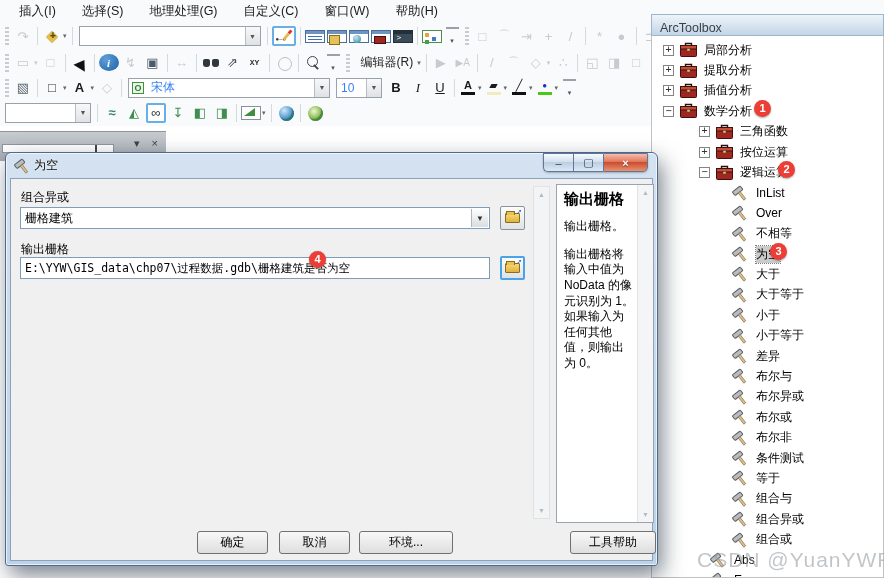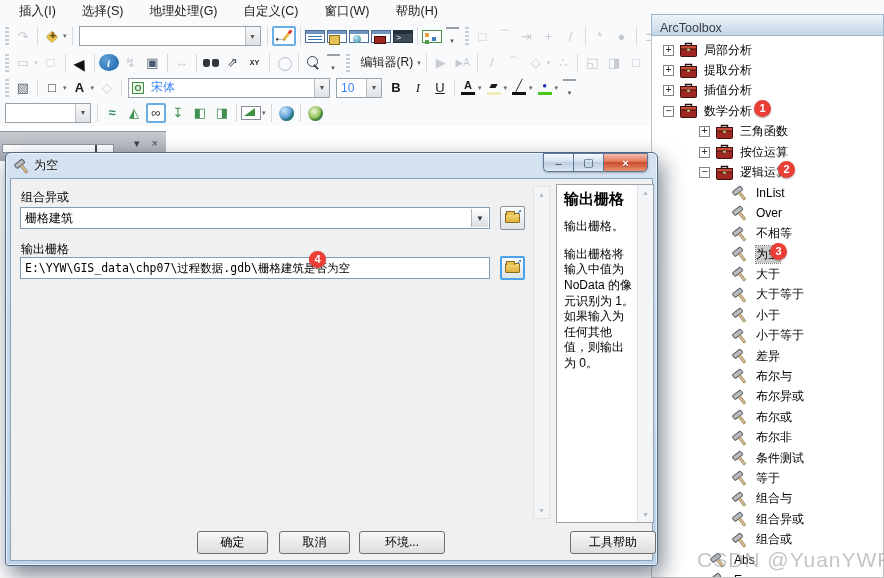--- a/index.html
+++ b/index.html
@@ -591,17 +591,17 @@
           <div class="hp-p">输出栅格将输入中值为 NoData 的像元识别为 1。如果输入为任何其他值，则输出为 0。</div>
         </div>
         <div class="hp-scroll">
           <div class="sarr">▲</div>
           <div class="sarr b">▼</div>
         </div>
       </div>
 
       <div class="dbtn" style="left:186px;top:352px;width:71px">确定</div>
       <div class="dbtn" style="left:268px;top:352px;width:71px">取消</div>
-      <div class="dbtn" style="left:348px;top:352px;width:86px">环境...</div>
+      <div class="dbtn" style="left:348px;top:352px;width:94px">环境...</div>
       <div class="dbtn" style="left:559px;top:352px;width:86px">工具帮助</div>
     </div>
   </div>
 </div>
 
 </body></html>

